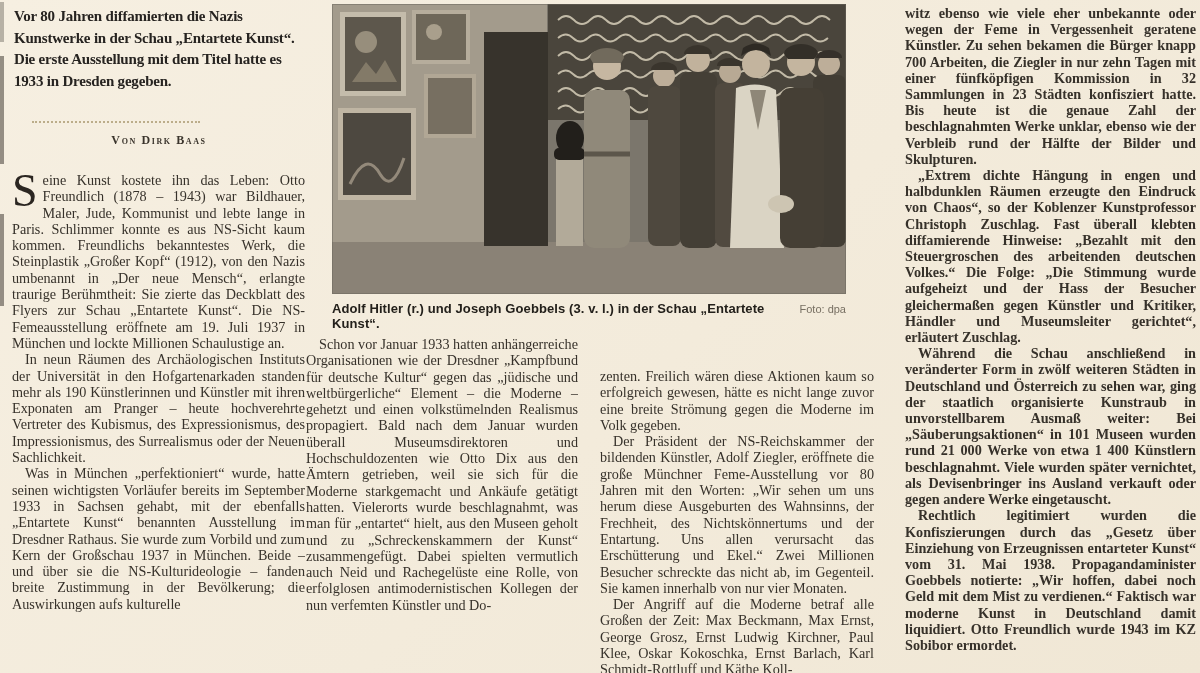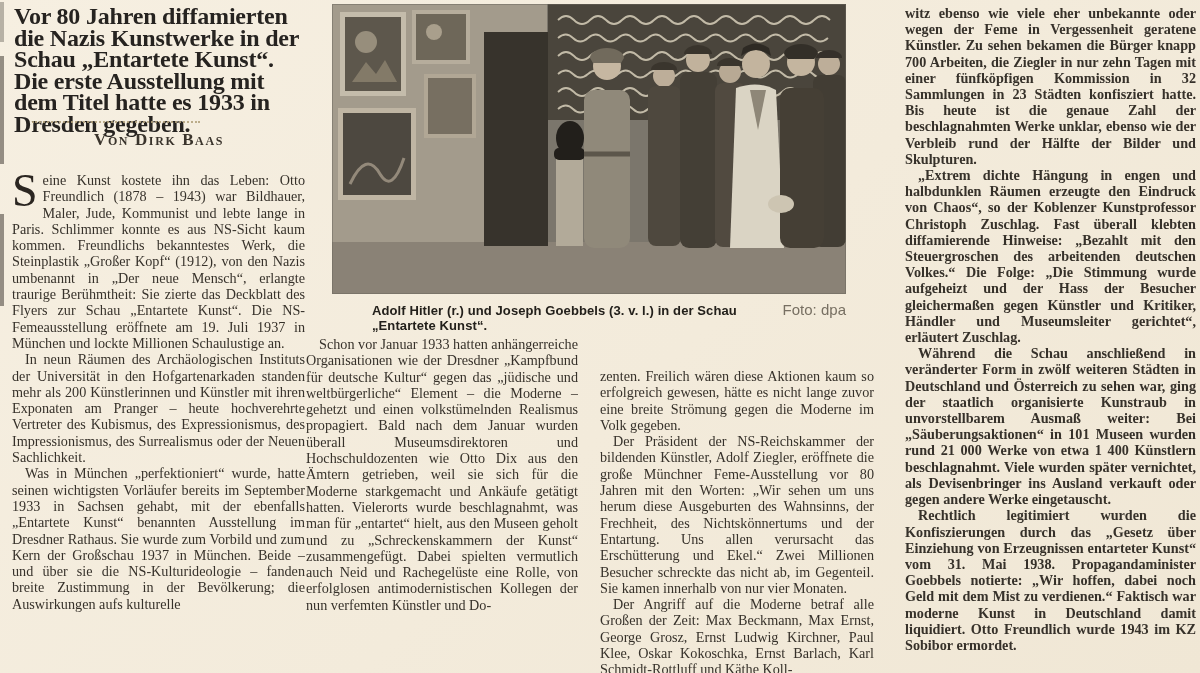--- a/index.html
+++ b/index.html
@@ -10,30 +10,30 @@
     color:#37322b;
   }
   
   .scan-edge{position:absolute;background:#433e36;opacity:.55;width:4px;left:0;}
   .scan-edge.e1{top:2px;height:40px;opacity:.35;}
   .scan-edge.e2{top:56px;height:108px;}
   .scan-edge.e3{top:214px;height:92px;}
 
   .headline{
     position:absolute;left:14px;top:6px;width:292px;
-    font-size:24px;line-height:21.5px;font-weight:bold;color:#262320;
+    font-size:15px;line-height:21.5px;font-weight:bold;color:#262320;
     letter-spacing:-0.2px;
   }
   .rule{
     position:absolute;left:32px;top:121px;width:168px;height:0;
     border-top:2px dotted #b3a27c;opacity:.85;
   }
   .byline{
     position:absolute;left:14px;top:132px;width:290px;text-align:center;
-    font-variant:small-caps;letter-spacing:1.6px;font-size:17px;color:#3a342c;
+    font-variant:small-caps;letter-spacing:1.6px;font-size:12px;color:#3a342c;
     line-height:16px;font-weight:600;
   }
   .bodycol{
     position:absolute;text-align:justify;font-size:14.2px;line-height:16.3px;
     overflow:hidden;color:#36312a;
   }
   .bodycol p{margin:0;padding:0;}
   .bodycol p.indent{text-indent:13px;}
   .lead{left:12px;top:172px;width:293px;height:500px;}
   .col-a{left:306px;top:336px;width:272px;height:337px;}
@@ -43,41 +43,41 @@
     float:left;font-size:46px;line-height:36px;padding:1px 5px 0 0;
     color:#2b2621;font-weight:normal;
   }
   .photo-frame{position:absolute;left:332px;top:4px;width:514px;height:290px;}
   .photo-frame svg{display:block;width:514px;height:290px;}
   .caption-row{
     position:absolute;left:332px;top:301px;width:514px;
     font-family:"Liberation Sans","DejaVu Sans",sans-serif;
     display:flex;align-items:baseline;
   }
-  .caption{font-size:13px;font-weight:bold;color:#23201b;letter-spacing:0.1px;margin-left:40px;}
-  .credit{font-size:15px;color:#776f62;margin-left:14px;white-space:nowrap;}
+  .caption{font-size:13px;font-weight:bold;color:#23201b;letter-spacing:0.1px;}
+  .credit{font-size:11px;color:#776f62;margin-left:14px;white-space:nowrap;}
 </style>
 </head>
 <body>
 
 <div class="page">
 
   <div class="scan-edge e1"></div>
   <div class="scan-edge e2"></div>
   <div class="scan-edge e3"></div>
 
   <div class="headline">Vor 80 Jahren diffamierten die Nazis Kunstwerke in der Schau „Entartete Kunst“. Die erste Ausstellung mit dem Titel hatte es 1933 in Dresden gegeben.</div>
   <div class="rule"></div>
   <div class="byline">
     <div>Von Dirk Baas</div>
   </div>
 
   <div class="bodycol lead">
     <p><span class="dropcap">S</span><span>eine Kunst kostete ihn das Leben: Otto Freundlich (1878 – 1943) war Bildhauer, Maler, Jude, Kommunist und lebte lange in Paris. Schlimmer konnte es aus NS-Sicht kaum kommen. Freundlichs bekanntestes Werk, die Steinplastik „Großer Kopf“ (1912), von den Nazis umbenannt in „Der neue Mensch“, erlangte traurige Berühmtheit: Sie zierte das Deckblatt des Flyers zur Schau „Entartete Kunst“. Die NS-Femeausstellung eröffnete am 19. Juli 1937 in München und lockte Millionen Schaulustige an.</span></p>
-    <p class="indent">In neun Räumen des Archäologischen Instituts der Universität in den Hofgartenarkaden standen mehr als 200 Künstlerinnen und Künstler mit ihren Exponaten am Pranger – heute hochverehrte Vertreter des Kubismus, des Expressionismus, des Impressionismus, des Surrealismus oder der Neuen Sachlichkeit.</p>
+    <p class="indent">In neun Räumen des Archäologischen Instituts der Universität in den Hofgartenarkaden standen mehr als 190 Künstlerinnen und Künstler mit ihren Exponaten am Pranger – heute hochverehrte Vertreter des Kubismus, des Expressionismus, des Impressionismus, des Surrealismus oder der Neuen Sachlichkeit.</p>
     <p class="indent">Was in München „perfektioniert“ wurde, hatte seinen wichtigsten Vorläufer bereits im September 1933 in Sachsen gehabt, mit der ebenfalls „Entartete Kunst“ benannten Ausstellung im Dresdner Rathaus. Sie wurde zum Vorbild und zum Kern der Großschau 1937 in München. Beide – und über sie die NS-Kulturideologie – fanden breite Zustimmung in der Bevölkerung; die Auswirkungen aufs kulturelle</p>
   </div>
 
   <div class="photo-frame">
     <svg viewBox="0 0 514 290">
 
       <rect x="0" y="0" width="514" height="290" fill="#7b766c"></rect>
 
       <rect x="0" y="0" width="215" height="290" fill="#a39b8c"></rect>
       <rect x="0" y="238" width="514" height="52" fill="#8a8276"></rect>

